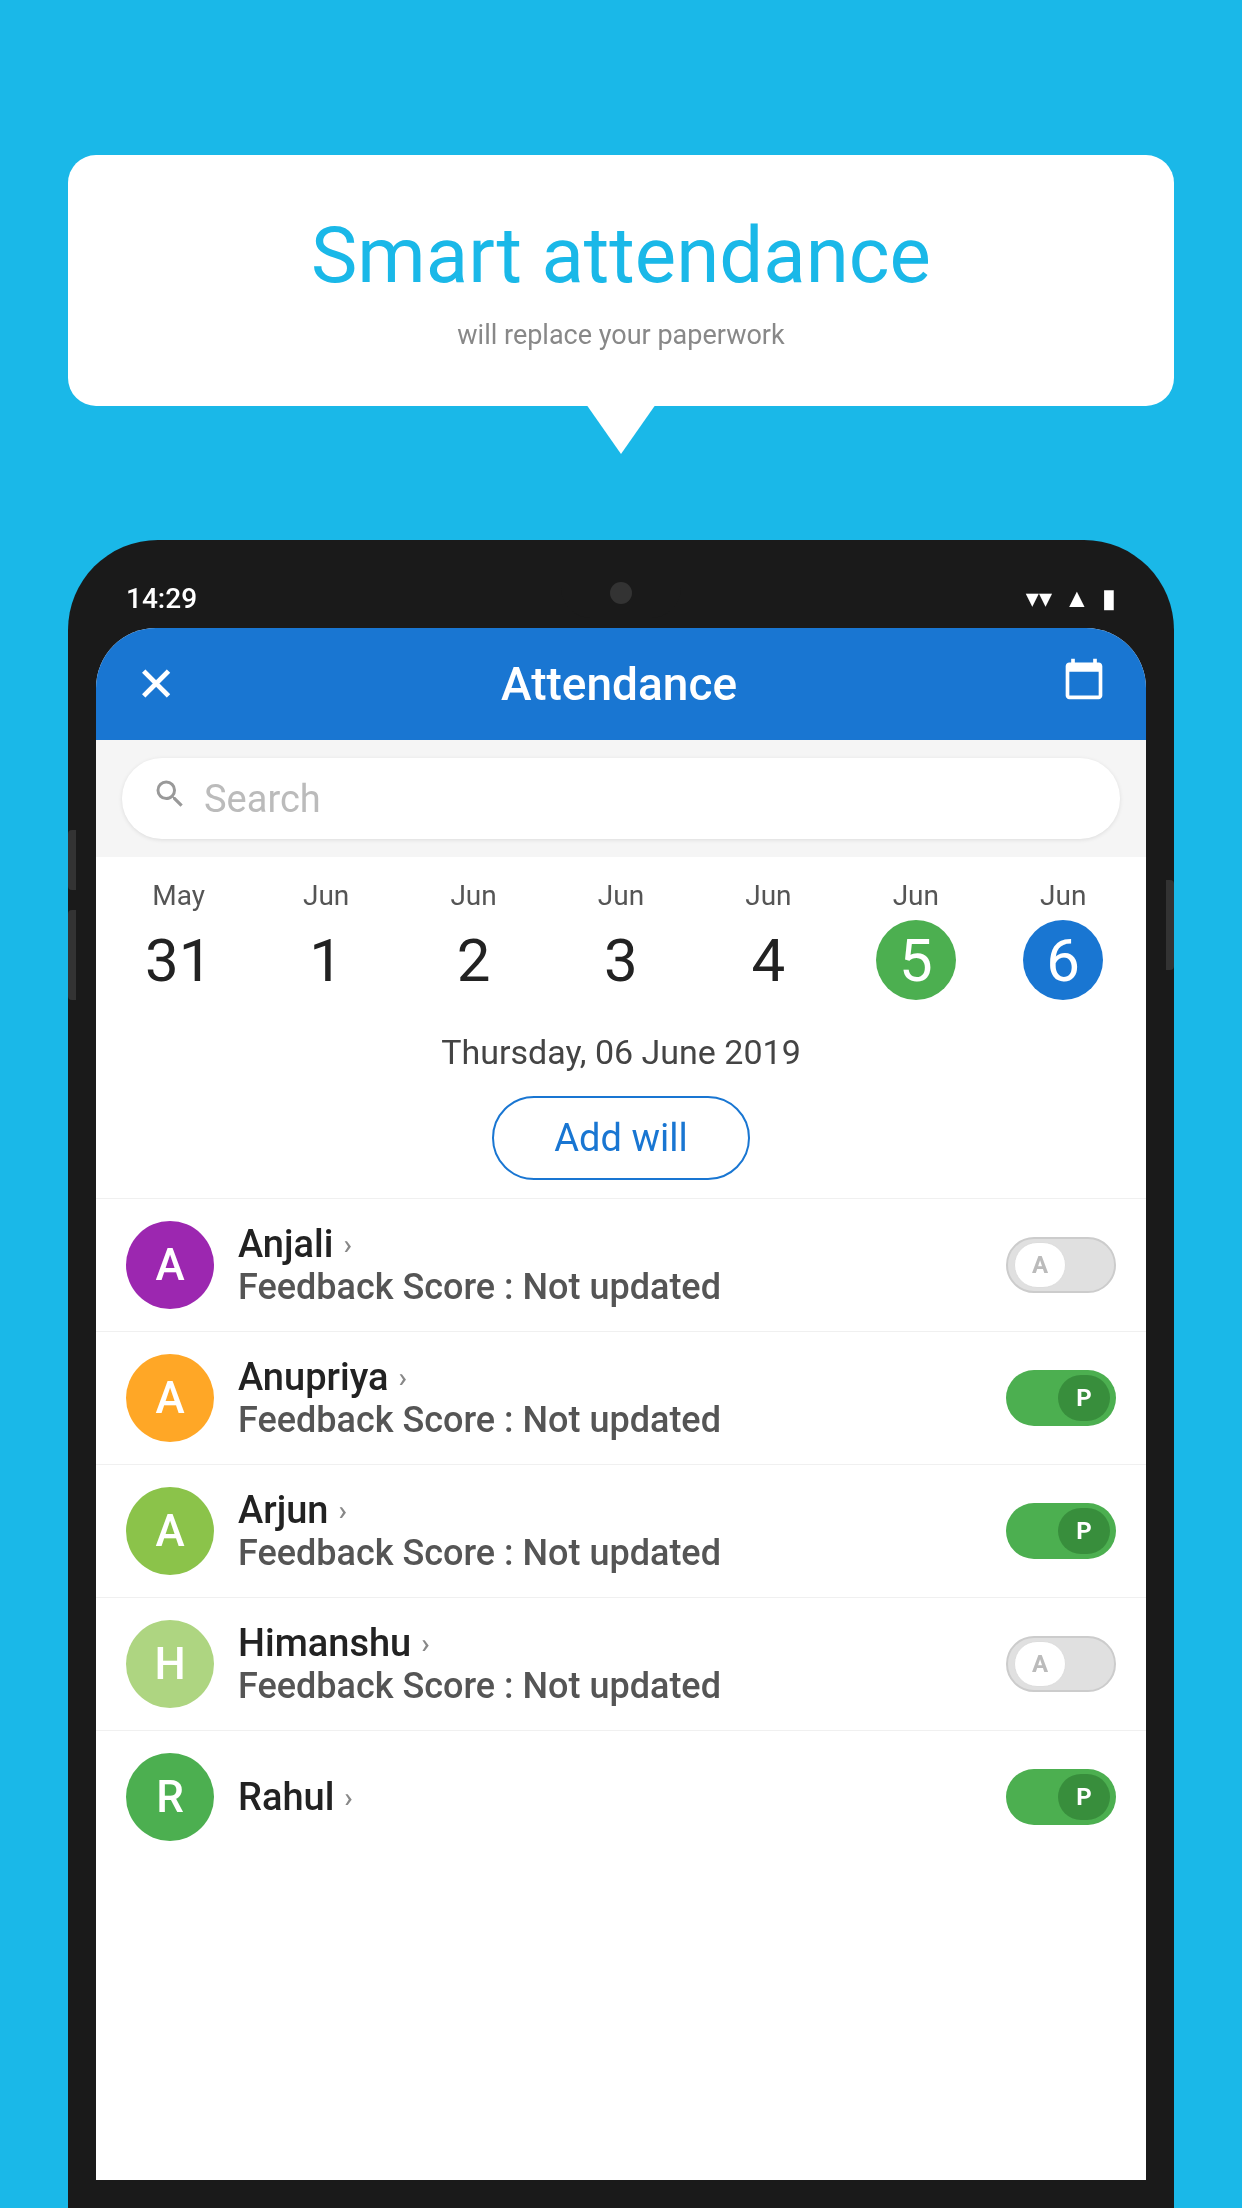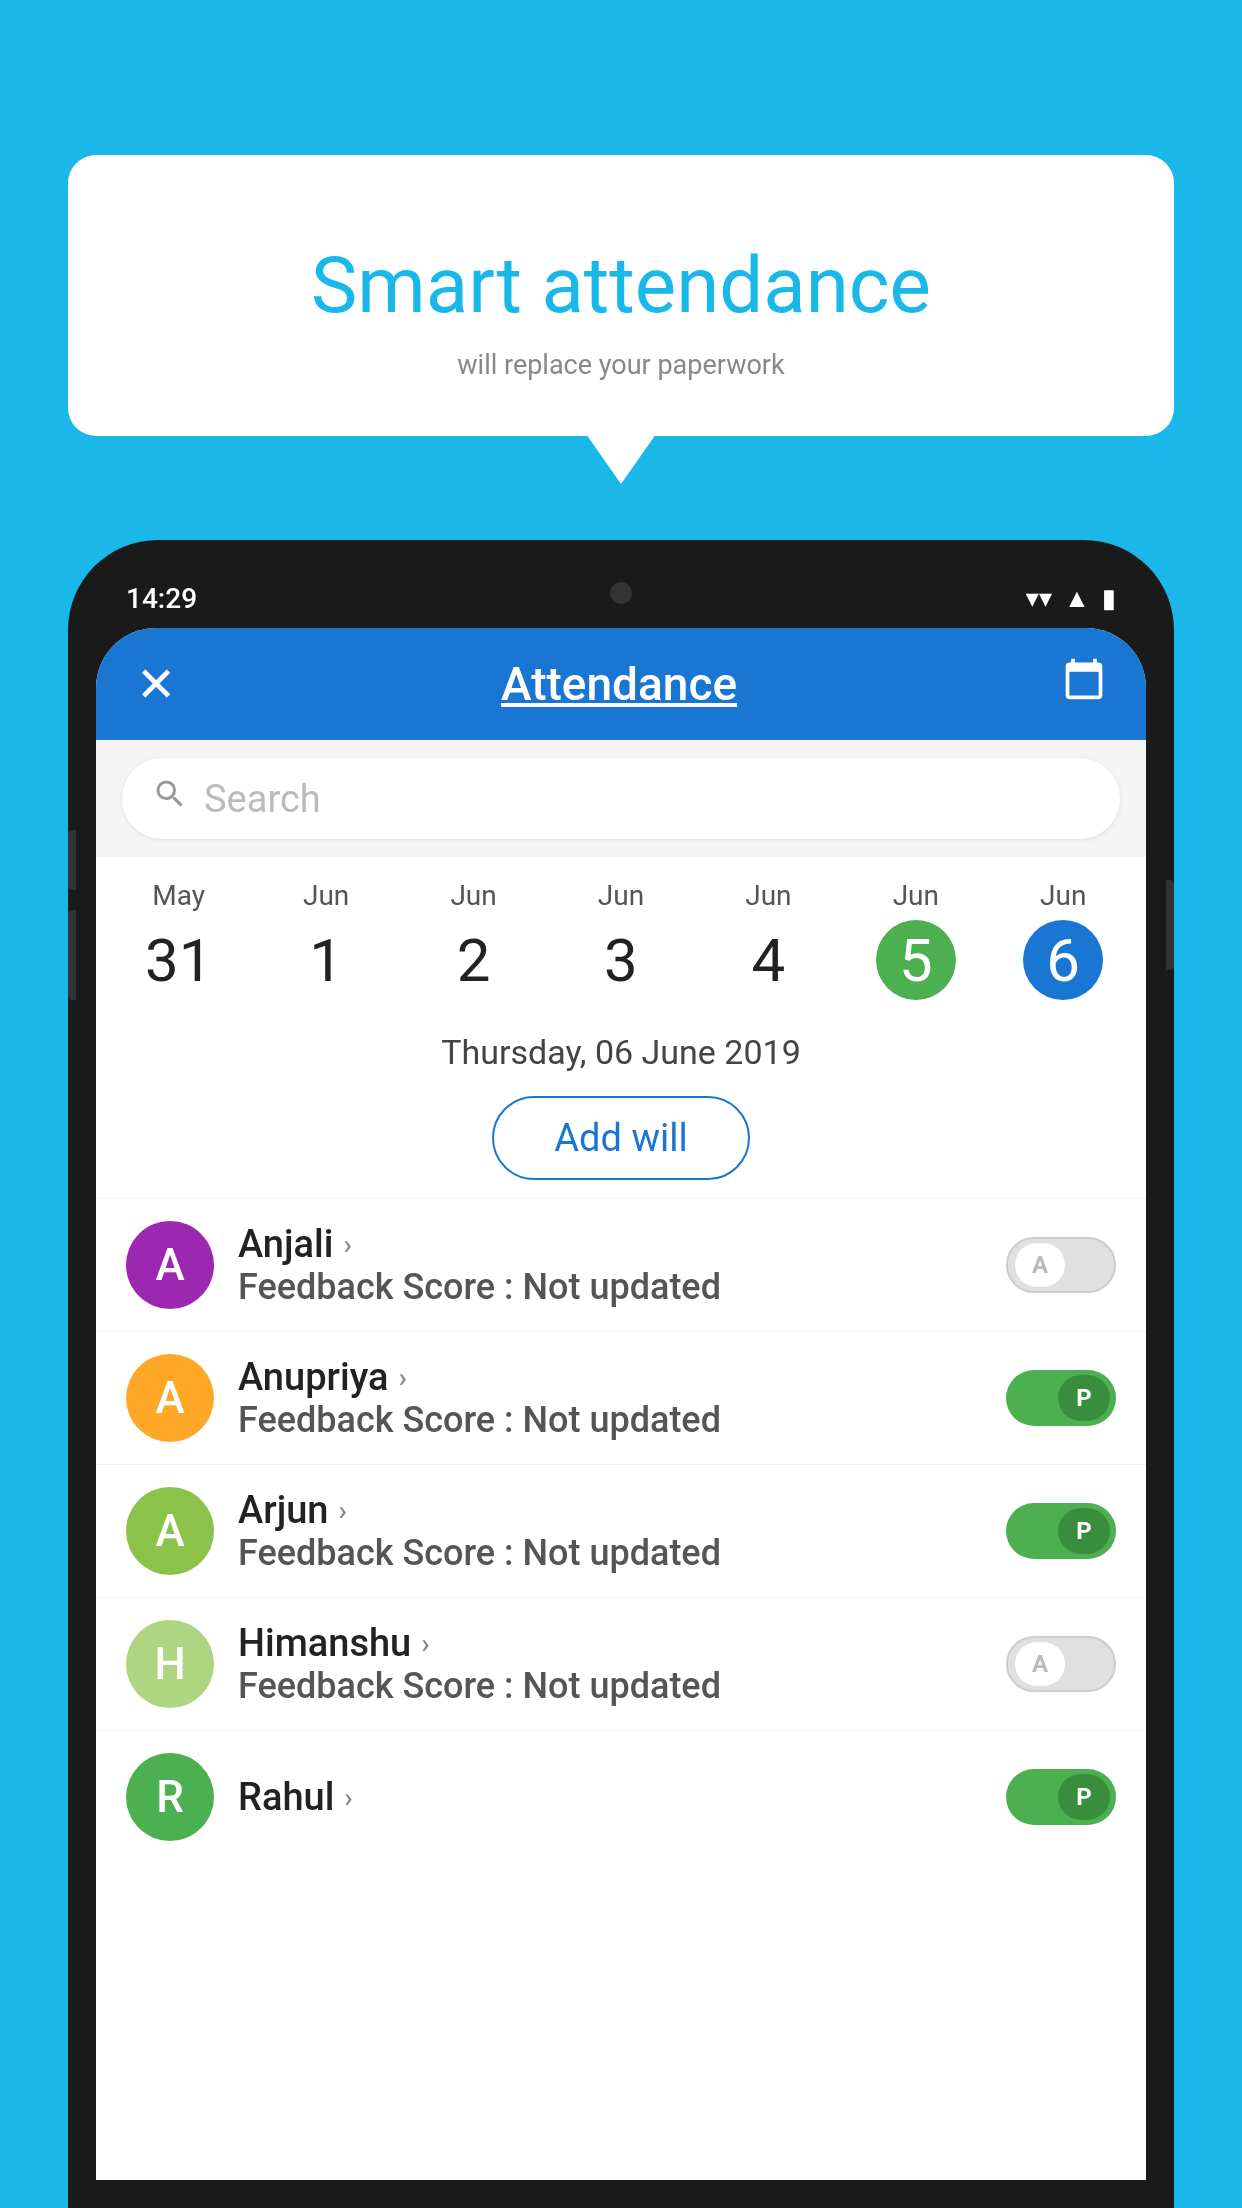--- a/index.html
+++ b/index.html
@@ -17,21 +17,21 @@
     .speech-bubble-container {
       position: absolute;
       top: 155px;
       left: 68px;
       right: 68px;
     }
 
     .speech-bubble {
       background: white;
       border-radius: 28px;
-      padding: 85px 60px 55px 60px;
+      padding: 55px 60px 55px 60px;
       text-align: center;
       position: relative;
     }
 
     .speech-bubble::after {
       content: '';
       position: absolute;
       bottom: -48px;
       left: 50%;
       transform: translateX(-50%);
@@ -136,21 +136,20 @@
       color: white;
       font-size: 48px;
       font-weight: 300;
       cursor: pointer;
     }
 
     .header-title {
       color: white;
       font-size: 46px;
       font-weight: 500;
-      text-decoration: underline;
     }
 
     .header-calendar {
       color: white;
       font-size: 40px;
     }
 
     
     .search-container {
       padding: 18px 26px;

